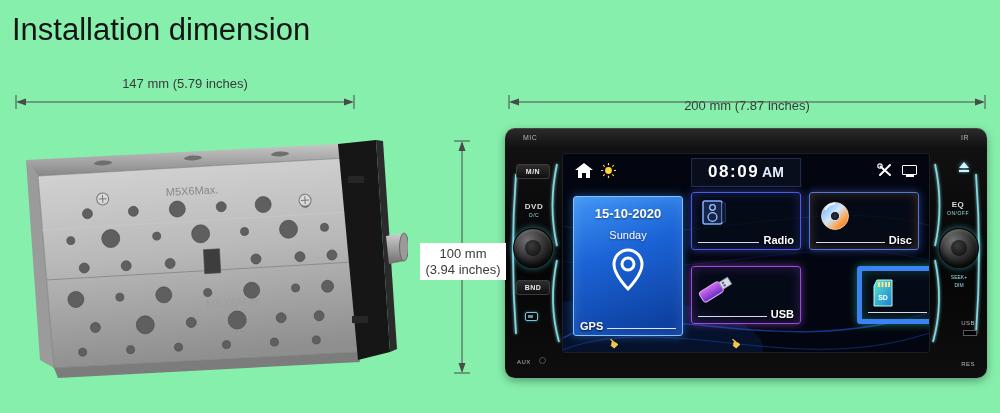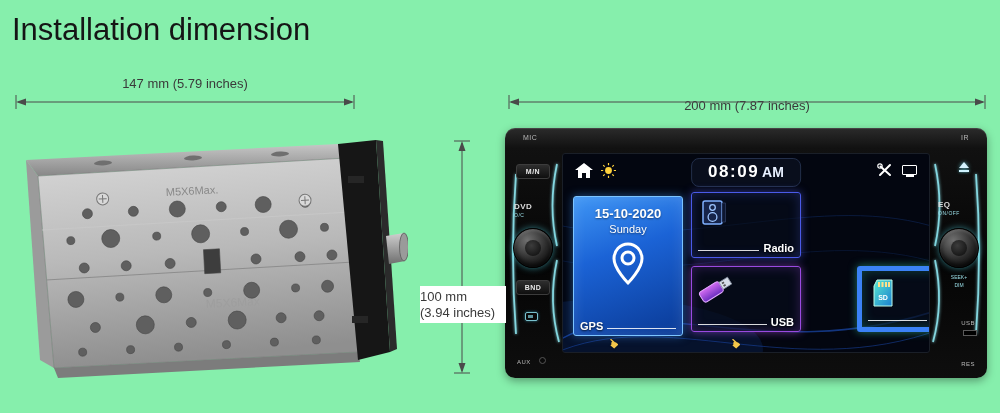--- a/index.html
+++ b/index.html
@@ -3,36 +3,36 @@
 <meta charset="utf-8">
 <style>
   * { margin:0; padding:0; box-sizing:border-box; }
   body { background:#fff; }
   .canvas { position:relative; width:1000px; height:413px; background:#86efac;
             font-family:"Liberation Sans", sans-serif; overflow:hidden; }
   .title { position:absolute; left:12px; top:12px; font-size:31px; font-weight:400; color:#151515; }
 
   .dim-text { position:absolute; font-size:13px; color:#3a3a3a; text-align:center; }
   .dim-svg { position:absolute; }
-  .vdim-label { position:absolute; left:420px; top:243px; width:86px; background:#fff; padding:3px 0; z-index:2;margin-top:43px; }
+  .vdim-label { position:absolute; left:420px; top:243px; width:86px; background:#fff; text-align:center; padding:3px 0; z-index:2; }
   .vdim-label .l1 { font-size:13px; color:#3a3a3a; display:block; }
   .vdim-label .l2 { font-size:13px; color:#3a3a3a; display:block; margin-top:1px; }
 
   .cage-svg { position:absolute; left:8px; top:130px; }
 
   .unit { position:absolute; left:505px; top:128px; width:482px; height:250px; border-radius:10px;
           background:linear-gradient(180deg,#2b2b2b 0%,#111 8%,#050505 55%,#0e0e0e 100%);
           box-shadow:0 3px 8px rgba(0,0,0,.35), inset 0 1px 1px rgba(255,255,255,.14); }
   .unit-glow { position:absolute; left:0; top:0; pointer-events:none; }
   .bezel-label { position:absolute; font-size:7px; color:#b8b8b8; letter-spacing:.5px; }
 
   .ctl-btn { position:absolute; width:34px; height:15px; background:linear-gradient(#2e2e2e,#0f0f0f);
              border:1px solid #3c3c3c; border-radius:3px; color:#e8e8e8; font-size:7px; font-weight:700;
              text-align:center; line-height:13px; letter-spacing:.5px; }
-  .ctl-lbl { position:absolute; text-align:left; color:#ddd; font-weight:700; font-size:8px; letter-spacing:.5px; }
+  .ctl-lbl { position:absolute; text-align:center; color:#ddd; font-weight:700; font-size:8px; letter-spacing:.5px; }
   .ctl-sub { display:block; font-size:5px; color:#9adfe8; font-weight:400; margin-top:1px; }
   .knob { position:absolute; width:40px; height:40px; border-radius:50%;
           background:radial-gradient(circle at 35% 30%, #707070, #2a2a2a 55%, #050505 95%); border:1px solid #000;
           box-shadow:0 0 7px rgba(90,240,255,.5), inset 0 2px 3px rgba(255,255,255,.18), inset 0 -3px 5px rgba(0,0,0,.7); }
   .knob::after { content:""; position:absolute; left:50%; top:50%; width:16px; height:16px; transform:translate(-50%,-50%);
           border-radius:50%; background:radial-gradient(circle at 40% 35%, #3c3c3c, #0a0a0a); }
   .eject { position:absolute; right:18px; top:34px; }
   .eject .tri { width:0; height:0; border-left:5px solid transparent; border-right:5px solid transparent;
           border-bottom:6px solid #d6f4ff; filter:drop-shadow(0 0 2px rgba(120,240,255,.8)); }
   .eject .bar2 { width:10px; height:2px; background:#d6f4ff; margin-top:1.5px; box-shadow:0 0 3px rgba(120,240,255,.8); }
@@ -42,35 +42,35 @@
   .pane-ic { position:absolute; width:13px; height:9px; border:1px solid rgba(150,240,255,.8); border-radius:2px;
              box-shadow:0 0 3px rgba(80,220,255,.5); }
   .pane-ic::after { content:""; position:absolute; left:2px; top:2px; width:5px; height:3px; background:rgba(150,240,255,.6); }
 
   .screen { position:absolute; left:57px; top:25px; width:368px; height:200px; background:#030610;
             border-radius:3px; border:1px solid #1a1f28; overflow:hidden; }
   .waves { position:absolute; left:0; top:0; }
   .home-ic { position:absolute; left:12px; top:9px; }
   .sun-ic { position:absolute; left:38px; top:9px; }
   .time-pill { position:absolute; left:50%; top:4px; transform:translateX(-50%); display:flex; align-items:baseline;
-               gap:3px; padding:3px 16px 4px; background:rgba(10,16,30,.85); border:1px solid #232f4a; border-radius:8px; }
+               gap:3px; padding:3px 16px 4px; background:rgba(10,16,30,.85); border:1px solid #232f4a; border-radius:0; }
   .time-pill .t { font-size:17px; font-weight:700; color:#fff; letter-spacing:1.5px; }
   .time-pill .m { font-size:14px; font-weight:700; color:#e8f0ff; }
   .tools-ic { position:absolute; right:36px; top:9px; }
   .mon-ic { position:absolute; right:12px; top:11px; width:15px; height:10px; border:1.5px solid #fff; border-radius:1px; }
   .mon-ic::after { content:""; position:absolute; left:50%; transform:translateX(-50%); top:9px; width:8px; height:2px; background:#fff; }
 
   .tile { position:absolute; border-radius:3px; }
   .tile-date { left:10px; top:42px; width:110px; height:140px; text-align:center;
                background:linear-gradient(160deg,#3f96f5 0%,#1b63d6 40%,#0a3a96 100%); border:1px solid #7cc4ff;
                box-shadow:0 0 10px rgba(60,150,255,.5), inset 0 0 14px rgba(255,255,255,.12); }
   .tile-date .date { margin-top:9px; font-size:13px; font-weight:700; color:#fff; text-shadow:0 1px 2px rgba(0,0,0,.45); }
-  .tile-date .day { margin-top:2px; font-size:11px; color:#fff; text-shadow:0 1px 2px rgba(0,0,0,.45); }
+  .tile-date .day { margin-top:8px; font-size:11px; color:#fff; text-shadow:0 1px 2px rgba(0,0,0,.45); }
   .pin-ic { margin-top:5px; }
-  .tile-sm { width:110px; height:66px; background:rgba(8,13,26,.68); }
+  .tile-sm { width:110px; height:58px; background:rgba(8,13,26,.68); }
   .tile-radio { left:128px; top:38px; border:1px solid #4a5ae8; box-shadow:0 0 9px rgba(90,100,255,.5), inset 0 0 12px rgba(70,90,220,.3); }
   .tile-disc  { left:246px; top:38px; border:1px solid #4a78e0; box-shadow:0 0 9px rgba(90,130,255,.45), inset 0 0 12px rgba(230,150,60,.25); }
   .tile-usb   { left:128px; top:112px; border:1px solid #9a4ae0; box-shadow:0 0 9px rgba(190,90,255,.5), inset 0 0 12px rgba(150,70,220,.3); }
   .tile-card  { left:246px; top:112px; border:5px solid #3b82f6; box-shadow:0 0 9px rgba(60,230,180,.5), inset 0 0 12px rgba(40,200,160,.3);margin-left:48px; }
   .tile-ic { position:absolute; left:8px; top:6px; }
 
   .ulabel { position:absolute; left:6px; right:6px; bottom:3px; display:flex; align-items:flex-end; gap:4px; }
   .ulabel .bar { flex:1; height:1px; background:rgba(255,255,255,.85); margin-bottom:3px; }
   .ulabel .txt { font-size:11px; font-weight:700; color:#fff; text-shadow:0 1px 2px rgba(0,0,0,.8); line-height:1; }
 
@@ -305,20 +305,40 @@
           <rect x="22" y="4" width="3.5" height="19" fill="#0d1630" stroke="#3a4a74" stroke-width="0.6"></rect>
           <circle cx="12.5" cy="8.5" r="2.8" fill="none" stroke="#9cc4ff" stroke-width="1.3"></circle>
           <circle cx="12.5" cy="18" r="4.4" fill="none" stroke="#9cc4ff" stroke-width="1.3"></circle>
         </svg>
         <div class="ulabel">
           <span class="bar"></span>
           <span class="txt">Radio</span>
         </div>
       </div>
 
+      <div class="tile tile-sm tile-disc">
+        <svg class="tile-ic" width="34" height="34" viewBox="0 0 34 34">
+          <defs>
+            <linearGradient id="cdg" x1="0" y1="0" x2="1" y2="1">
+              <stop offset="0" stop-color="#5aa8ff"></stop>
+                <stop offset="0.45" stop-color="#cfe8ff"></stop>
+              <stop offset="0.75" stop-color="#ff9a3c"></stop>
+                <stop offset="1" stop-color="#e06a20"></stop>
+            </linearGradient>
+          </defs>
+          <circle cx="17" cy="17" r="13.5" fill="url(#cdg)" stroke="#ffd9a0" stroke-width="0.8"></circle>
+          <path d="M7,11 A12.5,12.5 0 0,1 17,4.5" stroke="rgba(255,255,255,.85)" stroke-width="2" fill="none"></path>
+          <circle cx="17" cy="17" r="4.6" fill="#0a0e1c" stroke="#fff" stroke-width="0.8" opacity="0.9"></circle>
+          <circle cx="17" cy="17" r="1.8" fill="#26304a"></circle>
+        </svg>
+        <div class="ulabel">
+          <span class="bar"></span>
+          <span class="txt">Disc</span>
+        </div>
+      </div>
 
       <div class="tile tile-sm tile-usb">
         <svg class="tile-ic" style="left:2px; top:4px;" width="44" height="36" viewBox="0 0 44 36">
           <defs>
             <linearGradient id="usbg" x1="0" y1="0" x2="0" y2="1">
               <stop offset="0" stop-color="#d36cf0"></stop>
                 <stop offset="1" stop-color="#6a2ec0"></stop>
             </linearGradient>
           </defs>
           <g transform="rotate(-32 22 18)">

